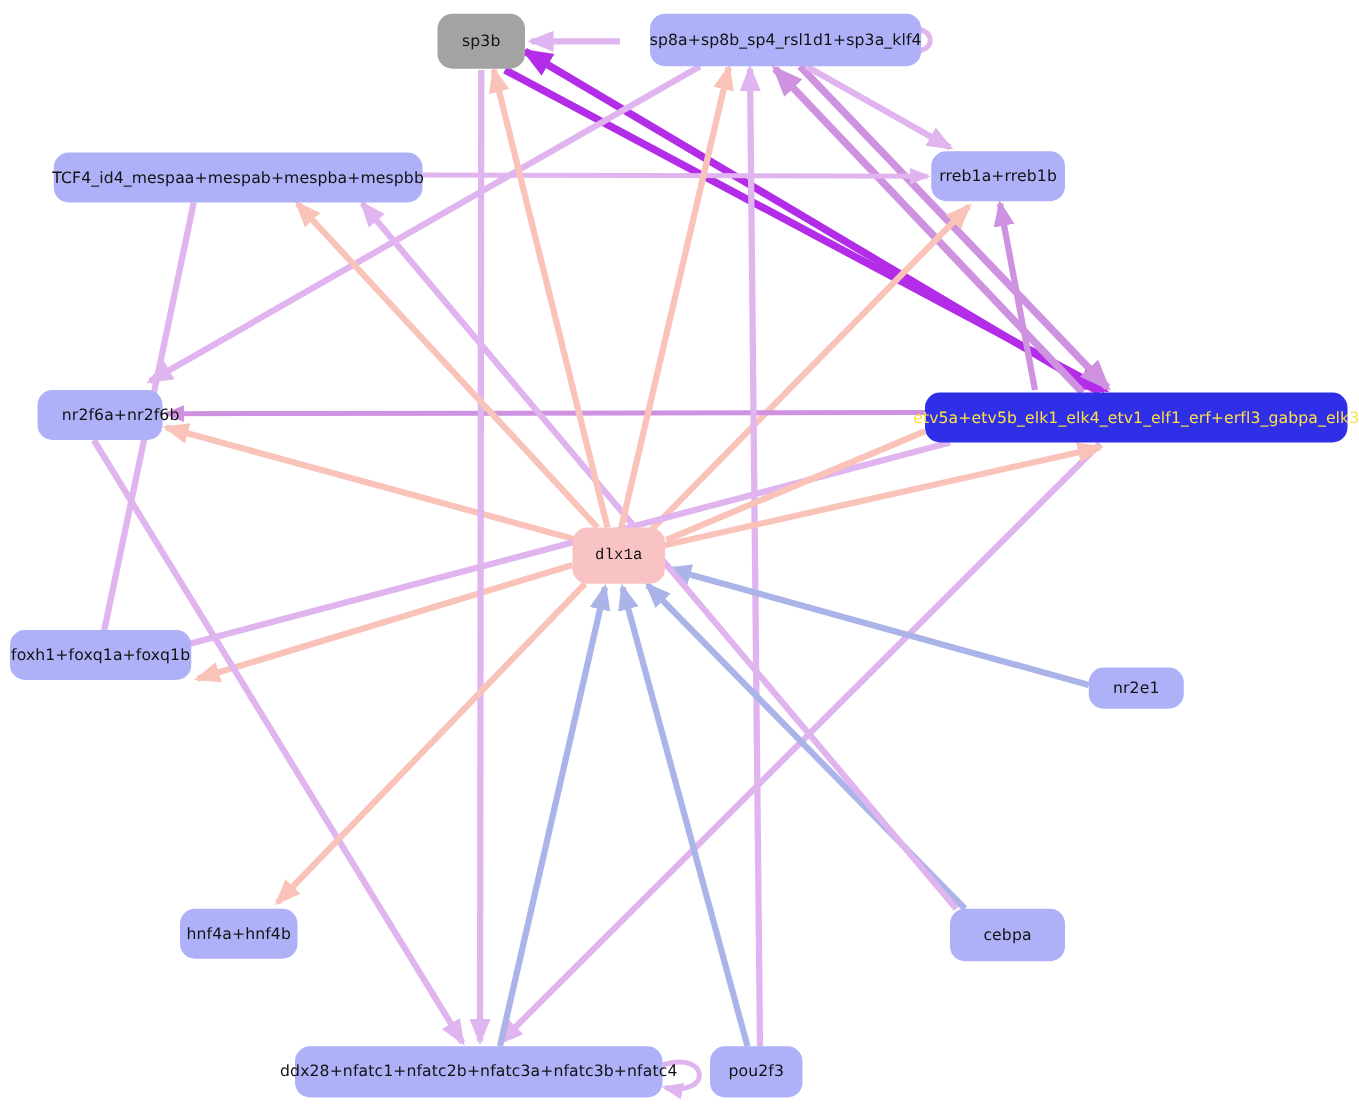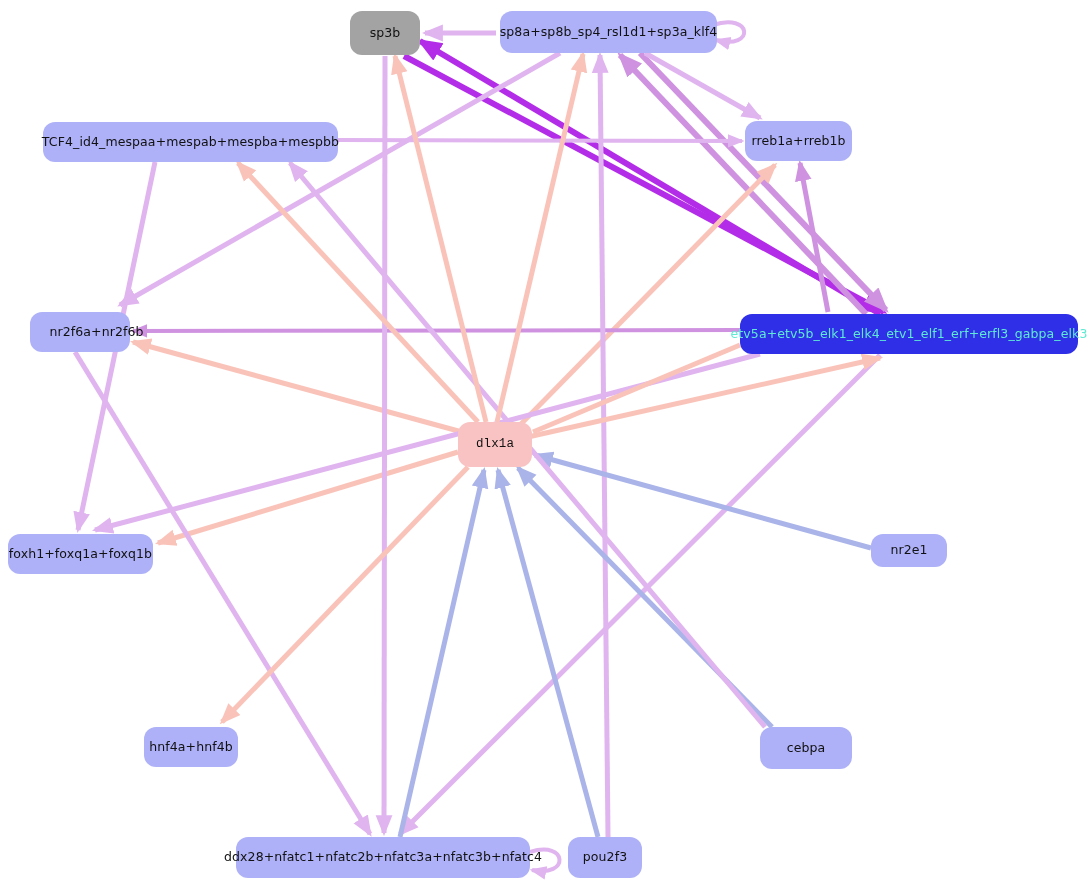--- a/index.html
+++ b/index.html
@@ -95,39 +95,39 @@
       <path d="M 478,422 L 238,163" fill="none" stroke="#fac3b9" stroke-width="5" stroke-linecap="butt" marker-end="url(#arrow-pink)"></path>
       <path d="M 486,422 L 395,56" fill="none" stroke="#fac3b9" stroke-width="5" stroke-linecap="butt" marker-end="url(#arrow-pink)"></path>
       <path d="M 497,422 L 583,54" fill="none" stroke="#fac3b9" stroke-width="5" stroke-linecap="butt" marker-end="url(#arrow-pink)"></path>
       <path d="M 528,437 L 880,358" fill="none" stroke="#fac3b9" stroke-width="5" stroke-linecap="butt" marker-end="url(#arrow-pink)"></path>
       <path d="M 740,345 L 533,432" fill="none" stroke="#fac3b9" stroke-width="5" stroke-linecap="butt"></path>
     </svg>
   <div id="node-layer">
       <div class="gnode" style="left: 350px; top: 11px; width: 70px; height: 44px; background: #a3a3a3; color: rgb(17, 17, 17);">
         <span class="node-label">sp3b</span>
       </div>
-      <div class="gnode" style="left: 500px; top: 11px; width: 217px; height: 42px; background: rgb(174, 177, 247); color: rgb(17, 17, 17);">
+      <div class="gnode" style="left: 520px; top: 11px; width: 217px; height: 42px; background: rgb(174, 177, 247); color: rgb(17, 17, 17);">
         <span class="node-label">sp8a+sp8b_sp4_rsl1d1+sp3a_klf4</span>
       </div>
       <div class="gnode" style="left: 43px; top: 122px; width: 295px; height: 40px; background: rgb(174, 177, 247); color: rgb(17, 17, 17);">
         <span class="node-label">TCF4_id4_mespaa+mespab+mespba+mespbb</span>
       </div>
       <div class="gnode" style="left: 745px; top: 121px; width: 107px; height: 40px; background: rgb(174, 177, 247); color: rgb(17, 17, 17);">
         <span class="node-label">rreb1a+rreb1b</span>
       </div>
       <div class="gnode" style="left: 30px; top: 312px; width: 100px; height: 40px; background: rgb(174, 177, 247); color: rgb(17, 17, 17); padding-left: 33px;">
         <span class="node-label">nr2f6a+nr2f6b</span>
       </div>
-      <div class="gnode" style="left: 740px; top: 314px; width: 338px; height: 40px; background: rgb(47, 47, 232); color: #5eead4;">
+      <div class="gnode" style="left: 740px; top: 314px; width: 338px; height: 40px; background: rgb(47, 47, 232); color: #fde047;">
         <span class="node-label">etv5a+etv5b_elk1_elk4_etv1_elf1_erf+erfl3_gabpa_elk3</span>
       </div>
       <div class="gnode" style="left: 458px; top: 422px; width: 74px; height: 45px; background: rgb(250, 195, 195); color: rgb(17, 17, 17); font-family: Liberation Mono, monospace;">
         <span class="node-label">dlx1a</span>
       </div>
-      <div class="gnode" style="left: 8px; top: 534px; width: 145px; height: 40px; background: rgb(174, 177, 247); color: rgb(17, 17, 17);">
+      <div class="gnode" style="left: 8px; top: 504px; width: 145px; height: 40px; background: rgb(174, 177, 247); color: rgb(17, 17, 17);">
         <span class="node-label">foxh1+foxq1a+foxq1b</span>
       </div>
       <div class="gnode" style="left: 871px; top: 534px; width: 76px; height: 33px; background: rgb(174, 177, 247); color: rgb(17, 17, 17);">
         <span class="node-label">nr2e1</span>
       </div>
       <div class="gnode" style="left: 144px; top: 727px; width: 94px; height: 40px; background: rgb(174, 177, 247); color: rgb(17, 17, 17);">
         <span class="node-label">hnf4a+hnf4b</span>
       </div>
       <div class="gnode" style="left: 760px; top: 727px; width: 92px; height: 42px; background: rgb(174, 177, 247); color: rgb(17, 17, 17);">
         <span class="node-label">cebpa</span>

